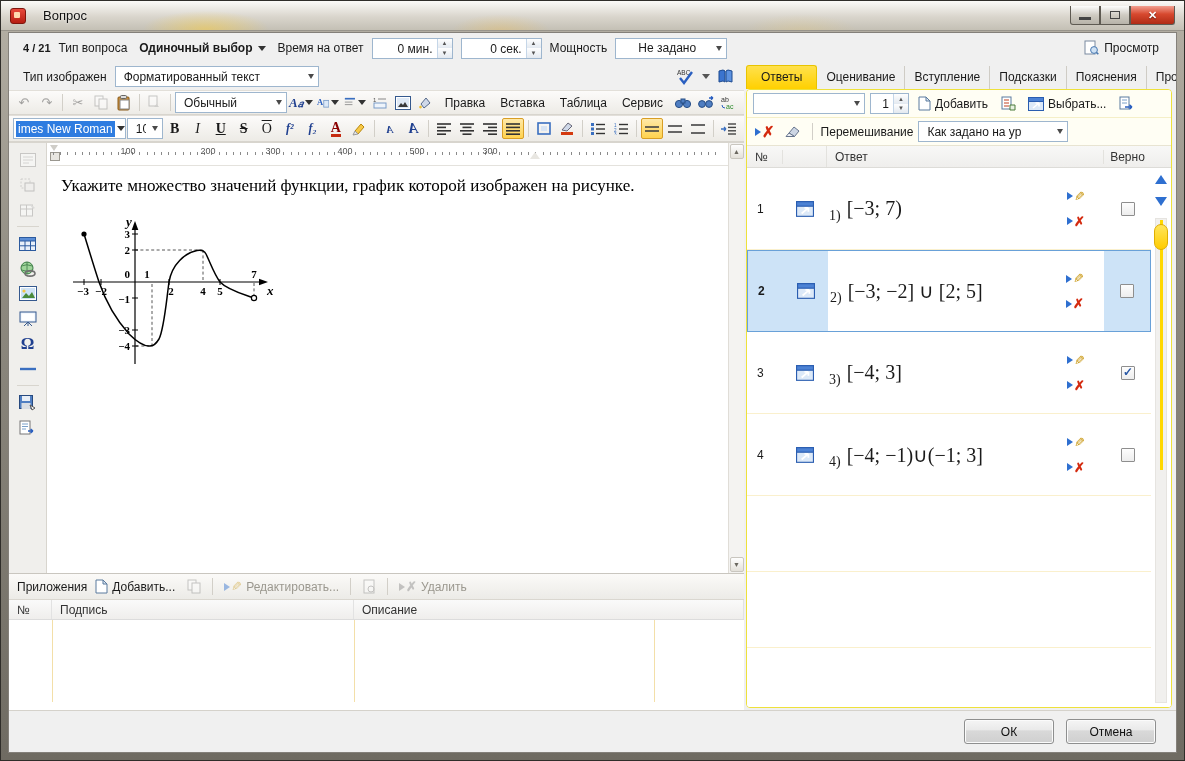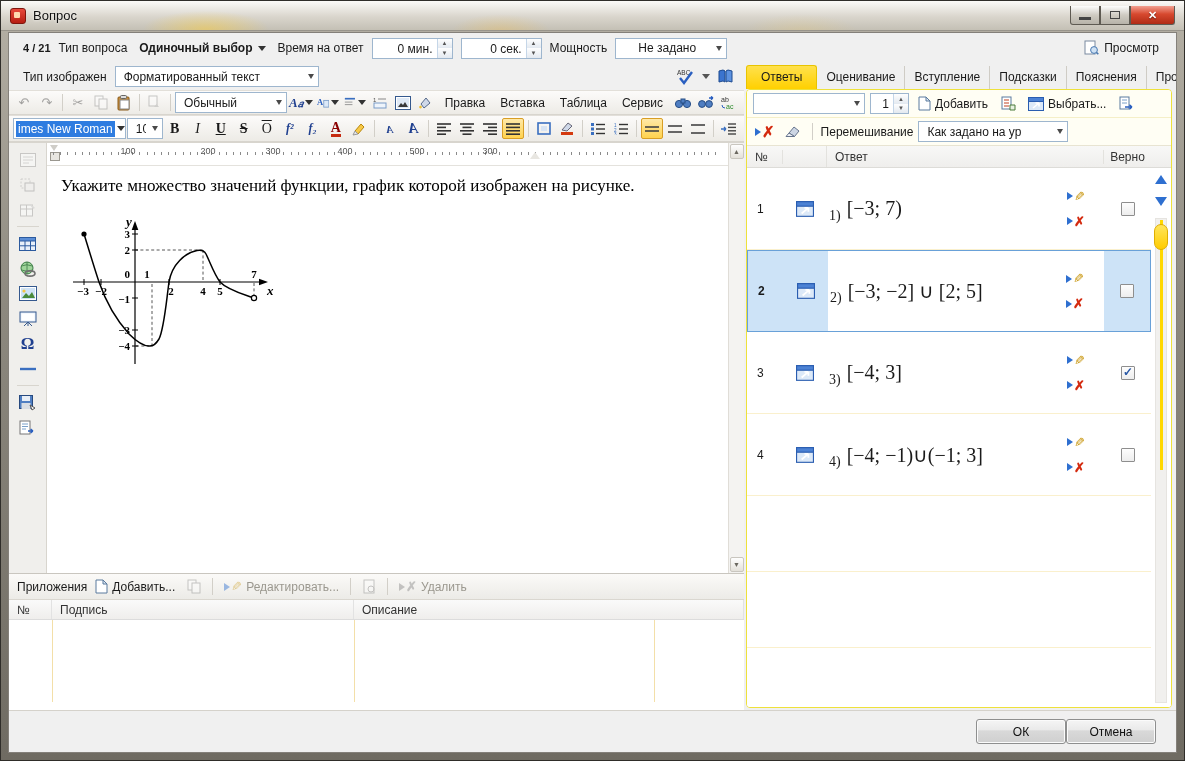--- a/index.html
+++ b/index.html
@@ -2,21 +2,21 @@
 <html><head>
 <meta charset="utf-8">
 <style>
   * { box-sizing: border-box; margin:0; padding:0; }
   html,body { width:1185px; height:761px; }
   body { font-family:"Liberation Sans",sans-serif; font-size:12px; color:#1a1a1a; background:#555; }
 
   
   .window { position:relative; width:1185px; height:761px;
     background:linear-gradient(#b6b1a6,#8d897f 40%,#6f6b62); border:1px solid #2f2d29; }
-  .titlebar { height:30px; display:flex; align-items:center; gap:7px; padding:0 9px;
+  .titlebar { height:30px; display:flex; align-items:center; gap:17px; padding:0 9px;
     background:
       radial-gradient(90px 26px at 205px 28px, rgba(250,205,60,.50), transparent 70%),
       radial-gradient(70px 24px at 500px 30px, rgba(240,190,80,.35), transparent 70%),
       radial-gradient(80px 24px at 800px 30px, rgba(230,200,120,.30), transparent 70%),
       linear-gradient(#fbfaf8, #d9d5cc 55%, #c4c0b5);
     border-bottom:1px solid #98948b; }
   .app-icon { width:16px; height:16px; border-radius:3px;
     background:linear-gradient(#e8493c,#b71d12); border:1px solid #7e150d; position:relative; }
   .app-icon::after { content:""; position:absolute; left:3px; top:3px; width:6px; height:6px;
     background:#ffd9b0; border-radius:1px; }
@@ -178,21 +178,21 @@
   .scroll-col .upb { top:2px; } .scroll-col .dnb { top:24px; }
   .bluearr-up { width:0; height:0; border-left:6px solid transparent; border-right:6px solid transparent;
     border-bottom:9px solid #2e6fd0; }
   .bluearr-dn { width:0; height:0; border-left:6px solid transparent; border-right:6px solid transparent;
     border-top:9px solid #2e6fd0; }
   .scroll-col .ytrack { position:absolute; top:52px; height:250px; left:9px; width:3px; background:#ffd800; }
   .scroll-col .ythumb { position:absolute; top:56px; left:3px; width:14px; height:26px; border-radius:8px;
     background:linear-gradient(#ffe55c,#fc0); border:1px solid #dfae00; }
 
   
-  .footer { flex:0 0 42px; display:flex; align-items:center; justify-content:flex-end; 
+  .footer { flex:0 0 42px; display:flex; align-items:center; justify-content:flex-end; gap:12px;
     padding-right:20px; border-top:1px solid #d5d2cb; background:#f0f0f0; }
   .btn7 { width:90px; height:25px; border:1px solid #8e8f8f; border-radius:3px;
     background:linear-gradient(#f5f5f5,#e9e9e9 45%,#d9d9d9 46%,#cfcfcf); display:flex; align-items:center;
     justify-content:center; font-size:12px; color:#111; box-shadow:inset 0 0 0 1px #fbfbfb; }
 
   svg.mini { display:block; }
 </style>
 </head>
 <body>
 

